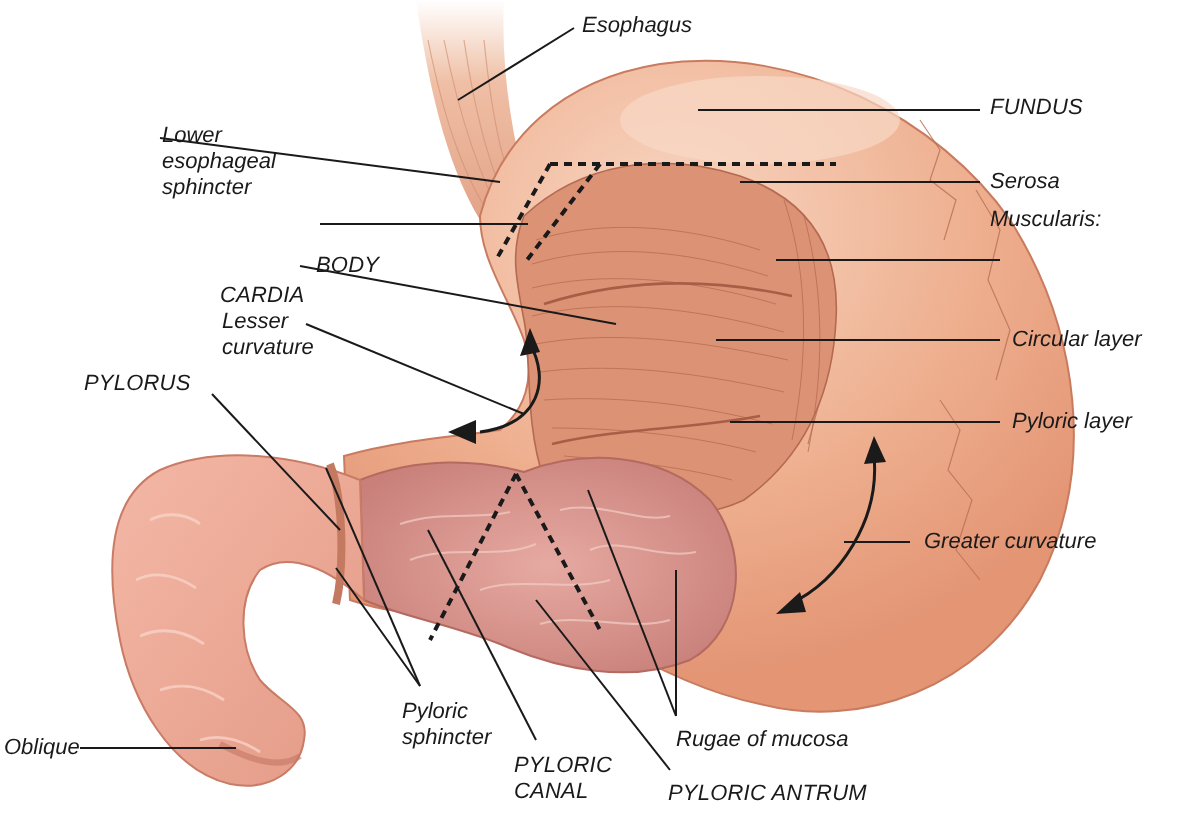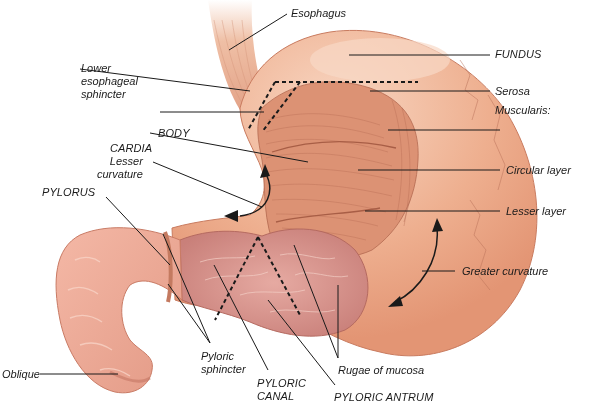--- a/index.html
+++ b/index.html
@@ -159,28 +159,28 @@
       <line x1="338" y1="285" x2="338" y2="358"></line>
     </g>
   </svg>
 
   <div class="lbl" style="left:291px; top:7px;">Esophagus</div>
   <div class="lbl" style="left:41px; top:62px;margin-left:40px;">Lower
 esophageal
 sphincter</div>
   <div class="lbl caps" style="left:110px; top:106px;margin-top:36px;">CARDIA</div>
   <div class="lbl caps" style="left:110px; top:127px;margin-left:48px;">BODY</div>
-  <div class="lbl" style="left:97px; top:155px;text-align:right;">Lesser
+  <div class="lbl" style="left:111px; top:155px;">Lesser
 curvature</div>
   <div class="lbl caps" style="left:42px; top:186px;">PYLORUS</div>
   <div class="lbl caps" style="left:495px; top:48px;">FUNDUS</div>
   <div class="lbl" style="left:495px; top:85px;">Serosa</div>
   <div class="lbl" style="left:495px; top:104px;">Muscularis:</div>
   <div class="lbl" style="left:506px; top:164px;text-align:center;">Circular layer</div>
-  <div class="lbl" style="left:506px; top:205px;">Lesser layer</div>
+  <div class="lbl" style="left:506px; top:205px;">Pyloric layer</div>
   <div class="lbl" style="left:462px; top:265px;">Greater curvature</div>
   <div class="lbl" style="left:2px; top:368px;">Oblique</div>
   <div class="lbl" style="left:201px; top:350px;">Pyloric
 sphincter</div>
   <div class="lbl caps" style="left:257px; top:377px;">PYLORIC
 CANAL</div>
   <div class="lbl caps" style="left:334px; top:391px;">PYLORIC ANTRUM</div>
   <div class="lbl" style="left:338px; top:364px;">Rugae of mucosa</div>
 
 </div>

